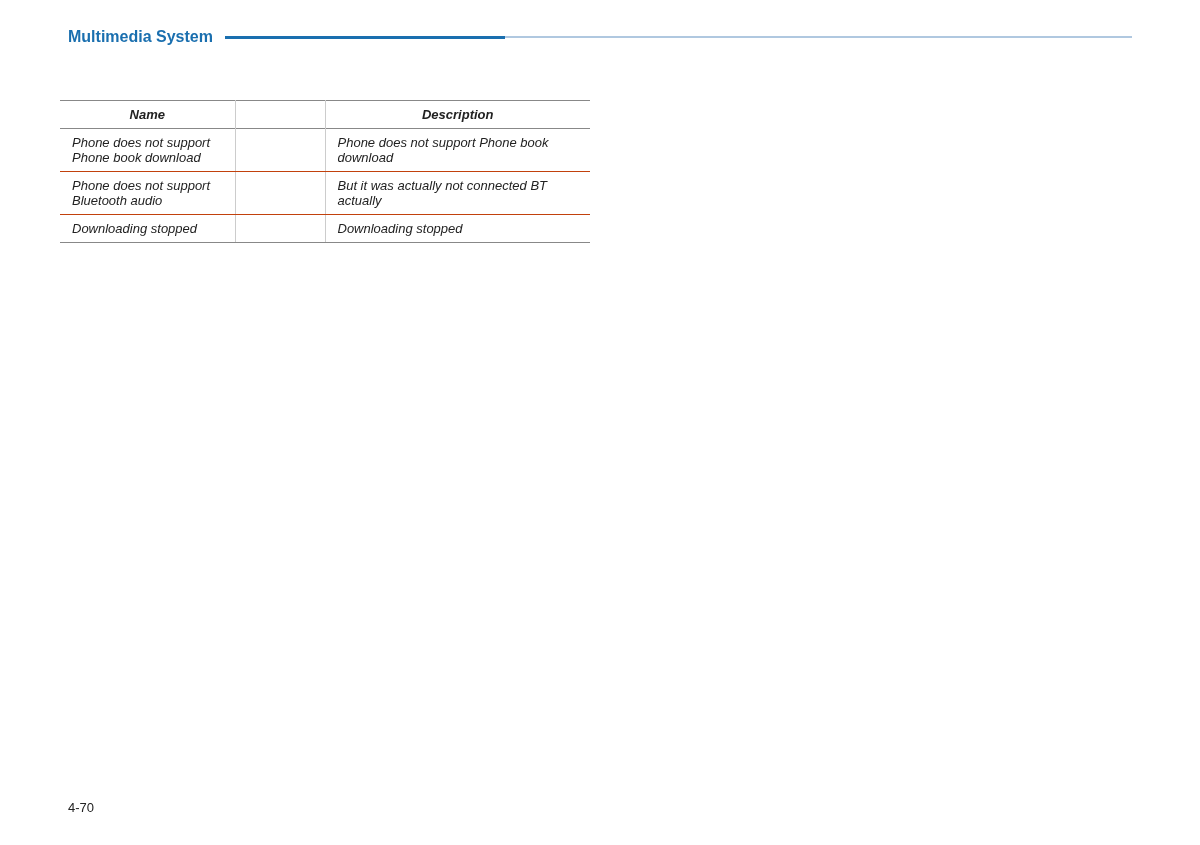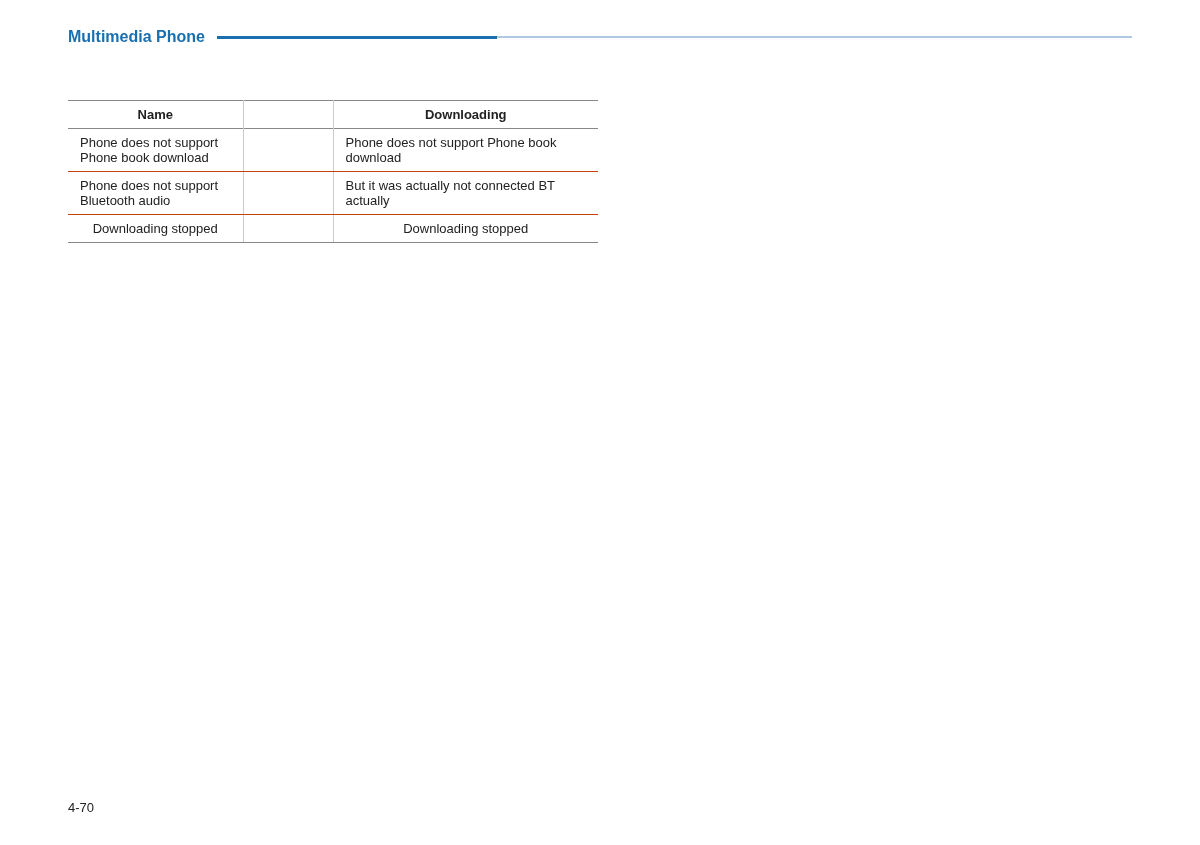--- a/index.html
+++ b/index.html
@@ -44,22 +44,23 @@
 
     .header-line-light {
       height: 1.5px;
       background: #b0c8e0;
       flex: 1;
     }
 
     .page-content {
       position: absolute;
       top: 100px;
-      left: 68px;
+      left: 60px;
       right: 68px;
+      font-style: italic;
     }
 
     table {
       border-collapse: collapse;
       width: 530px;
       font-size: 13px;
     }
 
     table thead tr {
       border-top: 1.5px solid #888;
@@ -74,21 +75,20 @@
     }
 
     table td {
       padding: 6px 12px;
       vertical-align: top;
       border-bottom: 1px solid #c2410c;
     }
 
     table tr:last-child td {
       border-bottom: 1.5px solid #888;
-      text-align: center;
     }
 
     .col-name {
       width: 175px;
       border-right: 1px solid #ccc;
     }
 
     .col-icon {
       width: 90px;
       border-right: 1px solid #ccc;
@@ -103,32 +103,32 @@
       bottom: 30px;
       left: 68px;
       font-size: 13px;
       color: #222;
     }
   </style>
 </head>
 <body>
 
 <div class="page-header">
-  <span class="header-title">Multimedia Phone</span>
+  <span class="header-title">Multimedia System</span>
   <div class="header-line-blue"></div>
   <div class="header-line-light"></div>
 </div>
 
 <div class="page-content">
   <table>
     <thead>
       <tr>
         <th class="col-name">Name</th>
         <th class="col-icon"></th>
-        <th class="col-desc">Downloading</th>
+        <th class="col-desc">Description</th>
       </tr>
     </thead>
     <tbody id="table-body">
     <tr>
           <td class="col-name" style="white-space: pre-wrap;">Phone does not support
 Phone book download</td>
           <td class="col-icon"></td>
           <td class="col-desc">Phone does not support Phone book download</td>
         </tr>
         <tr>

